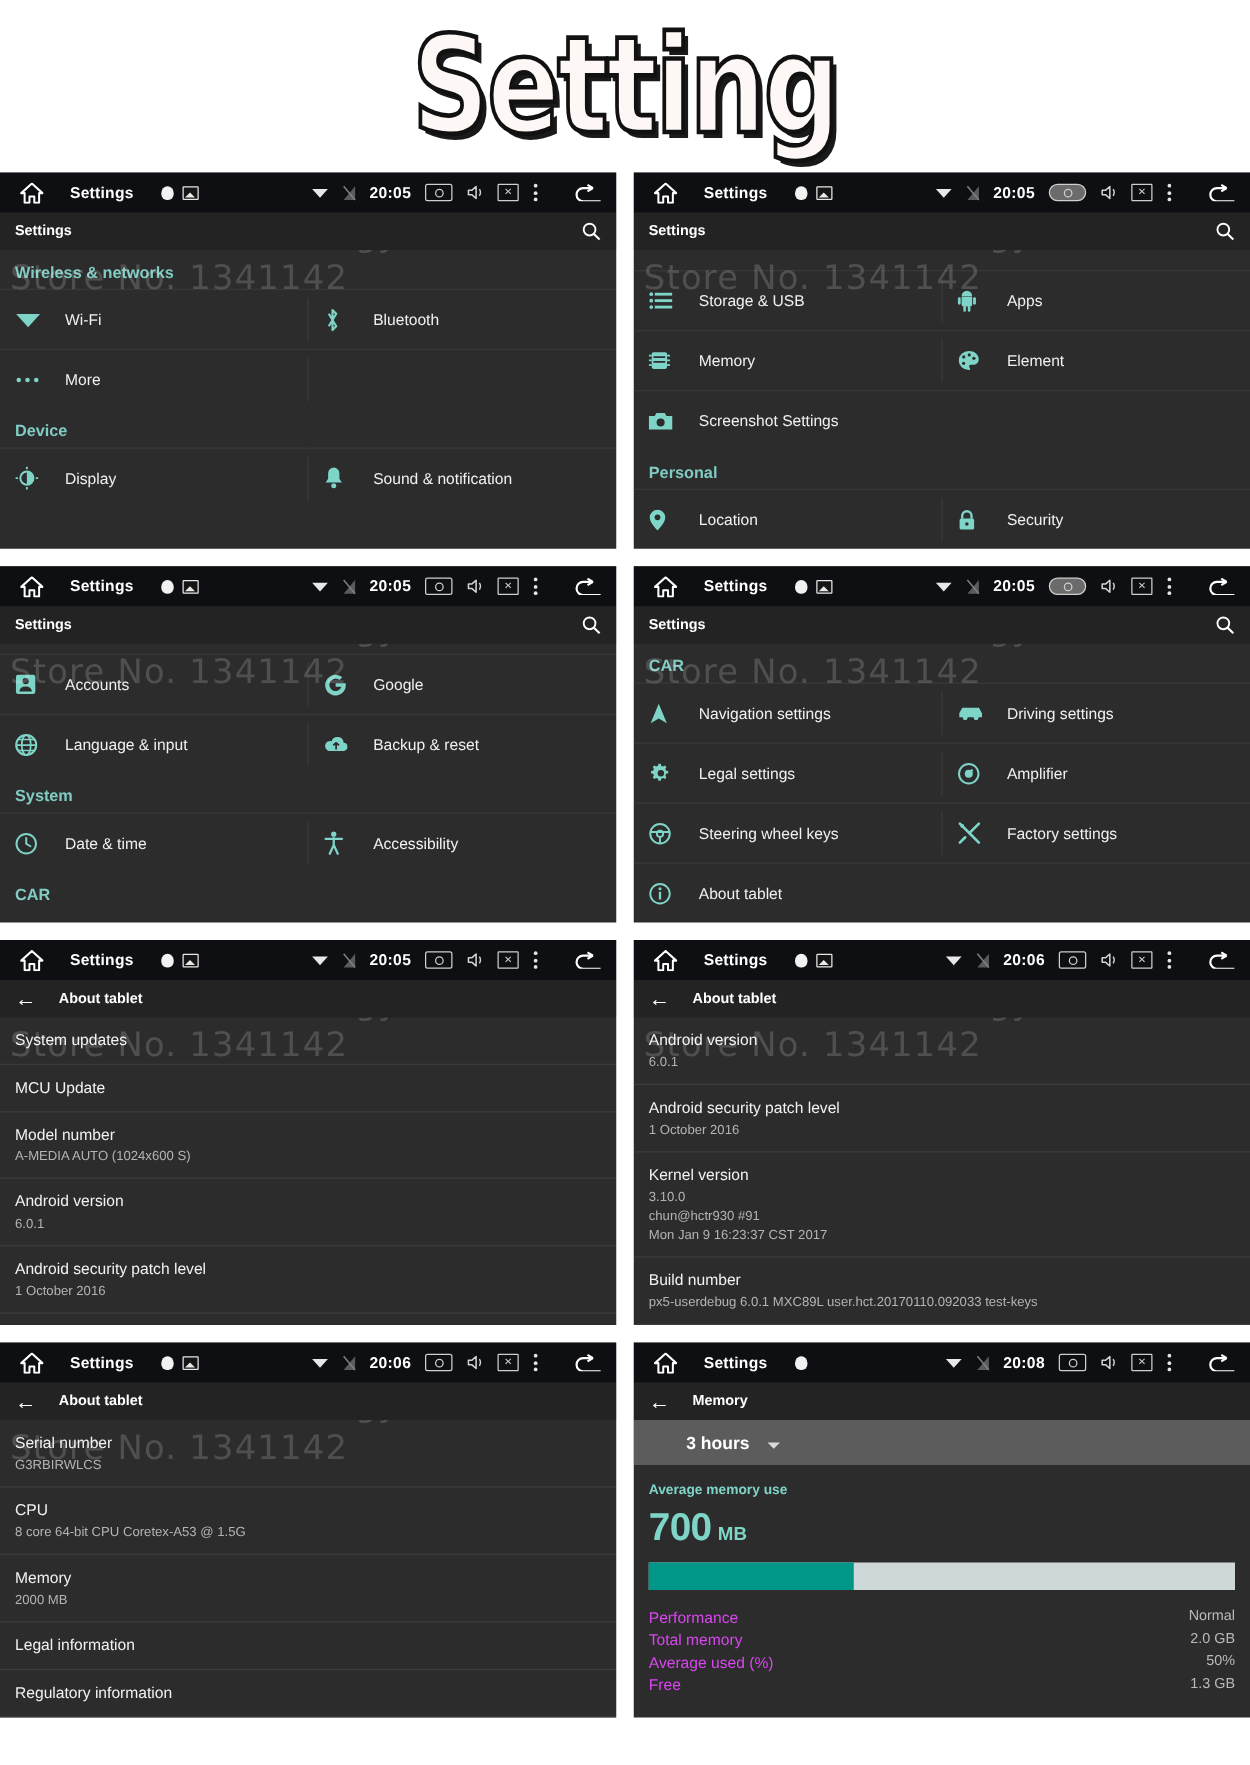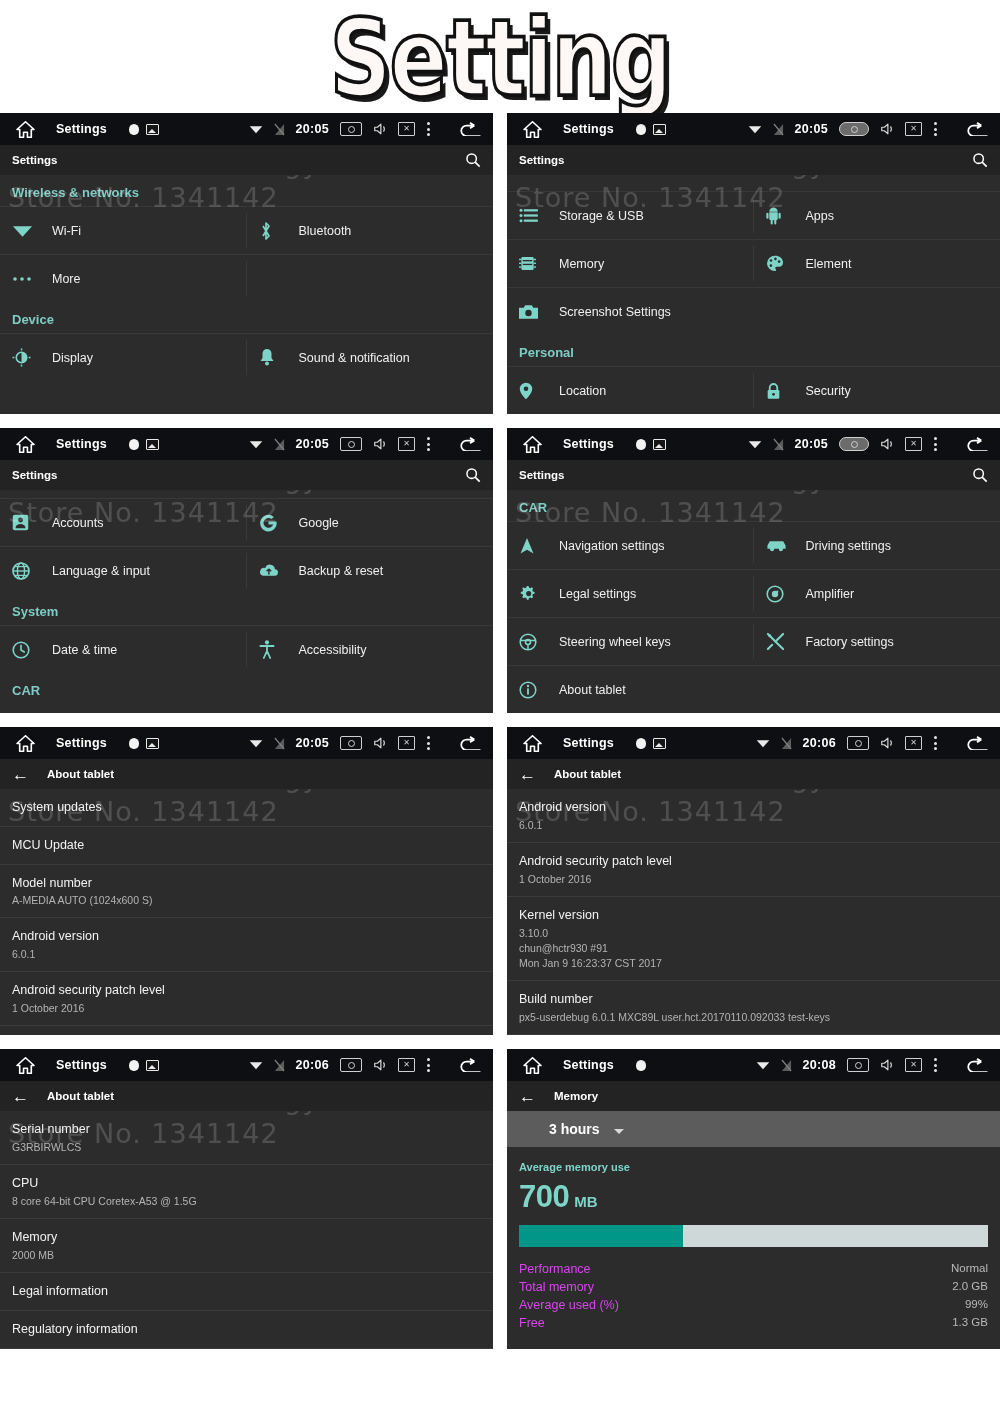--- a/index.html
+++ b/index.html
@@ -6,21 +6,21 @@
   html, body {
     width: 1000px; height: 1412px;
     background: #ffffff;
     font-family: "Liberation Sans", sans-serif;
     overflow: hidden;
   }
   #app { position: relative; width: 1000px; height: 1412px; background: #fff; }
 
   
   .title-wrap {
-    height: 113px; display: flex; align-items: center; justify-content: center;
+    height: 138px; display: flex; align-items: center; justify-content: center;
     background: #fff;
   }
   .title-text {
     font-family: "DejaVu Sans", sans-serif;
     font-weight: bold; font-size: 86px; letter-spacing: -2px;
     color: #fdf8f5;
     -webkit-text-stroke: 3px #111;
     text-shadow: 4px 4px 0 #1a1a1a;
     transform: scaleY(1.25);
   }
@@ -952,21 +952,21 @@
             <div class="mem-stat">
               <span class="k">Performance</span>
               <span class="v">Normal</span>
             </div>
             <div class="mem-stat">
               <span class="k">Total memory</span>
               <span class="v">2.0 GB</span>
             </div>
             <div class="mem-stat">
               <span class="k">Average used (%)</span>
-              <span class="v">99%</span>
+              <span class="v">50%</span>
             </div>
             <div class="mem-stat">
               <span class="k">Free</span>
               <span class="v">1.3 GB</span>
             </div>
           </div>
         </div>
       </div>
     </div>
 

